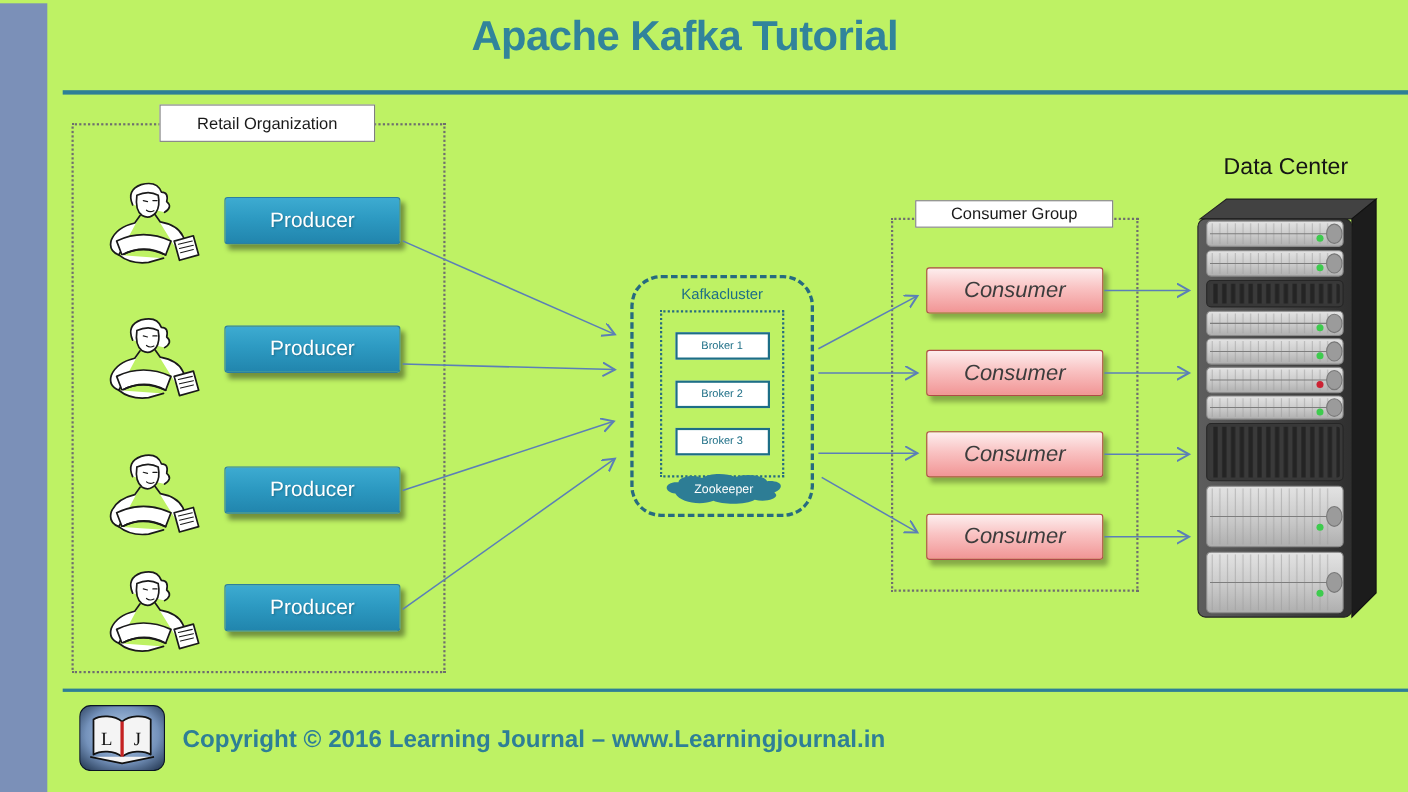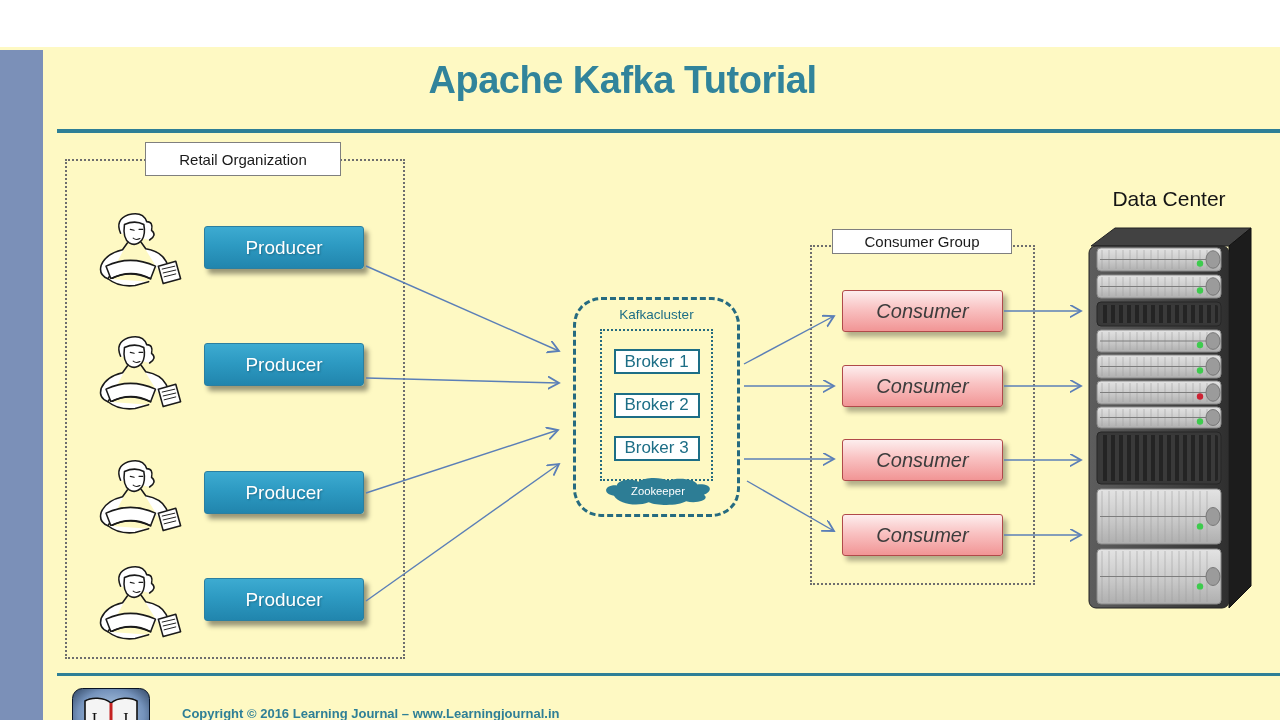--- a/index.html
+++ b/index.html
@@ -1,18 +1,18 @@
 <!DOCTYPE html>
 <html><head>
 <meta charset="utf-8">
 <style>
   * { margin:0; padding:0; box-sizing:border-box; }
   html,body { width:1280px; height:720px; background:#fff; }
   body { font-family:"Liberation Sans", sans-serif; position:relative; overflow:hidden; }
-  .canvas { position:absolute; inset:0; background:#fef9c3;margin-top:47px; }
+  .canvas { position:absolute; inset:0; background:#bef264; }
 
   .sidebar { position:absolute; left:0; top:3px; width:43px; height:717px; background:#7b90b8; }
 
   .title { position:absolute; left:0; top:12px; width:1245px; text-align:center;
            font-size:38px; font-weight:bold; color:#31849b; letter-spacing:-0.5px; }
   .rule { position:absolute; background:#2e7f96; }
   .rule.top { left:57px; right:0; top:82px; height:4px; }
   .rule.bottom { left:57px; right:0; top:626px; height:3px; }
 
   
@@ -36,21 +36,21 @@
   
   .cluster { position:absolute; left:573px; top:250px; width:167px; height:220px;
              border:3px dashed #266b80; border-radius:28px; }
   .cluster-title { position:absolute; top:7px; left:0; width:100%; text-align:center;
                    font-size:13.5px; color:#1d6e86; }
   .broker-wrap { position:absolute; left:24px; top:29px; width:113px; height:152px;
                  border:2px dotted #266b80; display:flex; flex-direction:column;
                  align-items:center; justify-content:space-evenly; }
   .broker { width:86px; height:25px; background:#fff; border:2px solid #1d6e86;
             display:flex; align-items:center; justify-content:center;
-            font-size:17px; color:#1d6e86; }
+            font-size:10px; color:#1d6e86; }
   .zk { position:absolute; left:22px; top:176px; width:120px; height:30px; }
   .zk text { font-size:12px; fill:#fff; font-family:"Liberation Sans",sans-serif; }
 
   
   .cgroup-box { position:absolute; left:810px; top:198px; width:225px; height:340px;
                 border:2px dotted #6e6e6e; }
   .consumer { position:absolute; left:842px; width:161px; height:42px; border-radius:3px;
               background:linear-gradient(180deg,#fdeeee 0%,#f9c2c2 45%,#f19595 100%);
               border:1px solid #b04a4a;
               box-shadow:4px 5px 5px rgba(0,0,0,0.30);
@@ -59,21 +59,21 @@
 
   
   .dc-label { position:absolute; left:1085px; top:140px; width:168px; text-align:center;
               font-size:21px; color:#151515; }
   .rack { position:absolute; left:1085px; top:175px; }
 
   .arrows { position:absolute; inset:0; pointer-events:none; z-index:2; }
 
   
   .logo { position:absolute; left:72px; top:641px; width:78px; height:60px; }
-  .copyright { position:absolute; left:182px; top:659px; font-size:13px;
+  .copyright { position:absolute; left:166px; top:659px; font-size:22px;
                font-weight:bold; color:#2e7f96; }
 </style>
 </head>
 <body>
 
 <div class="canvas">
 
   <div class="sidebar"></div>
 
   <div class="title">Apache Kafka Tutorial</div>

